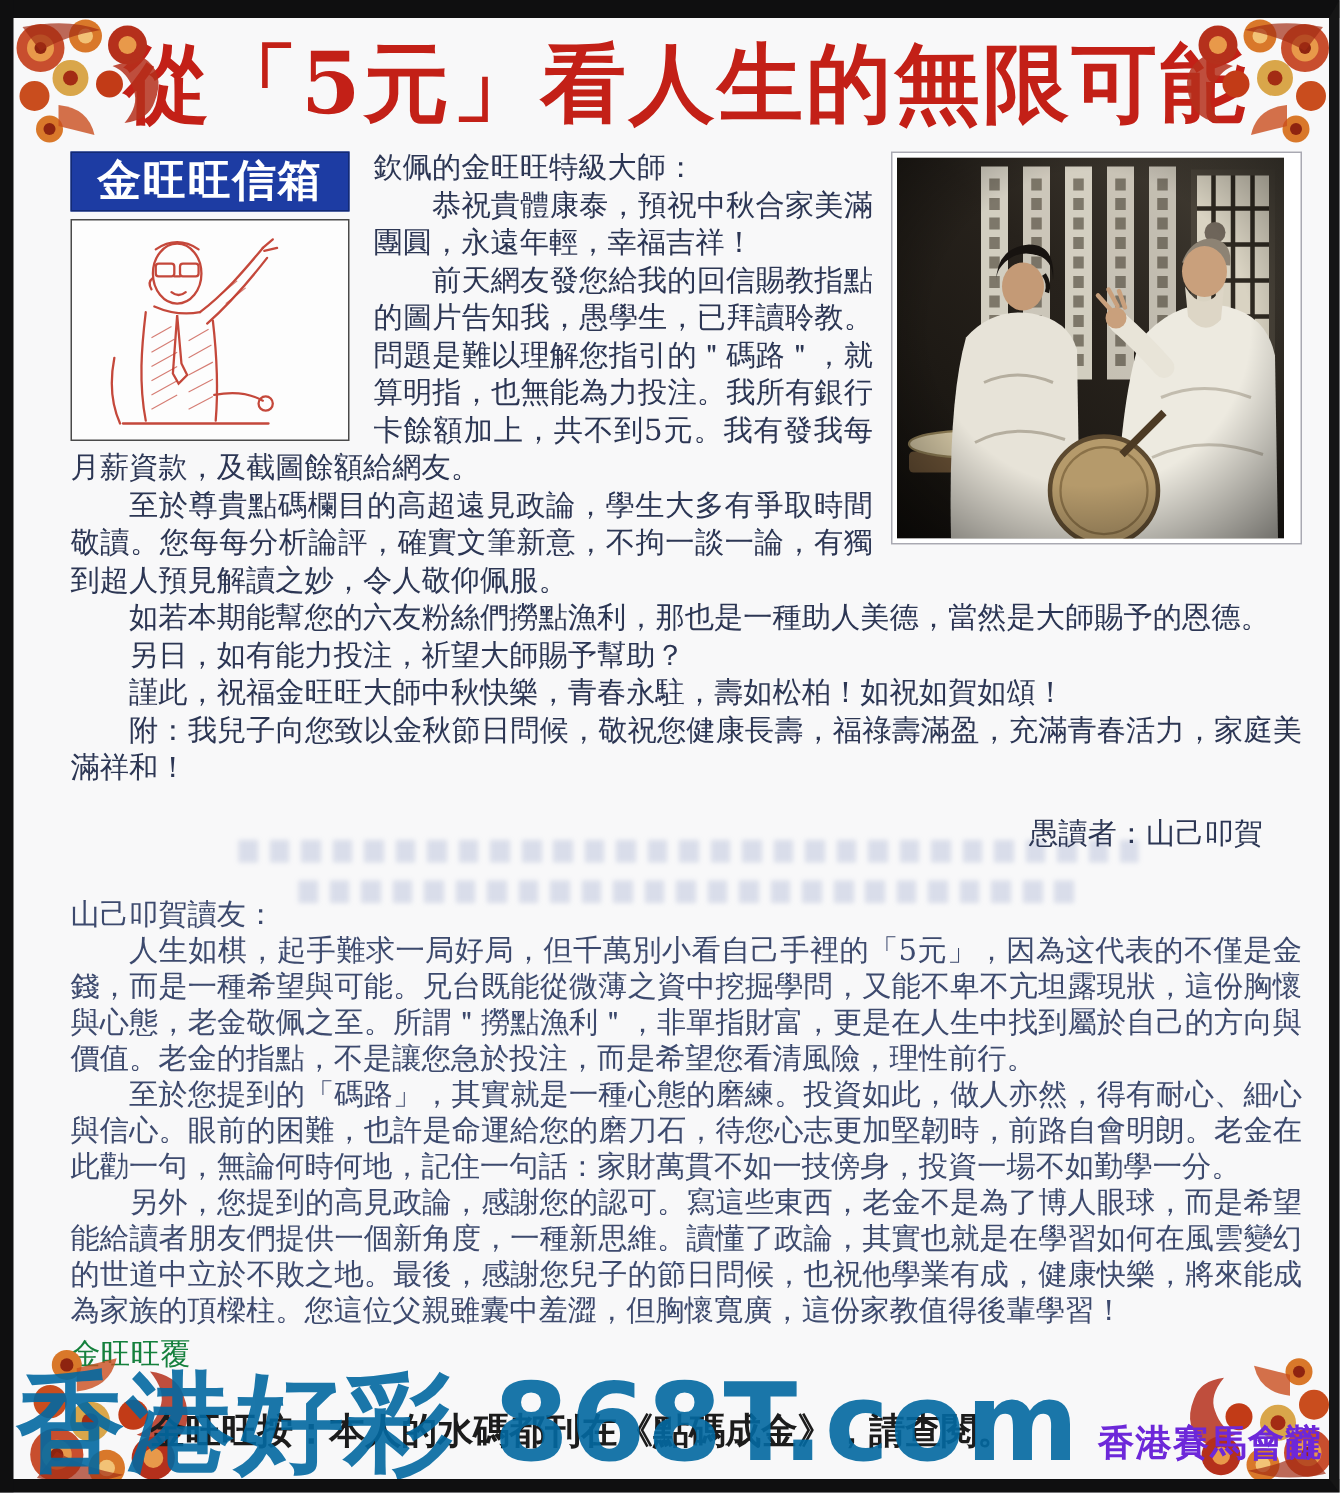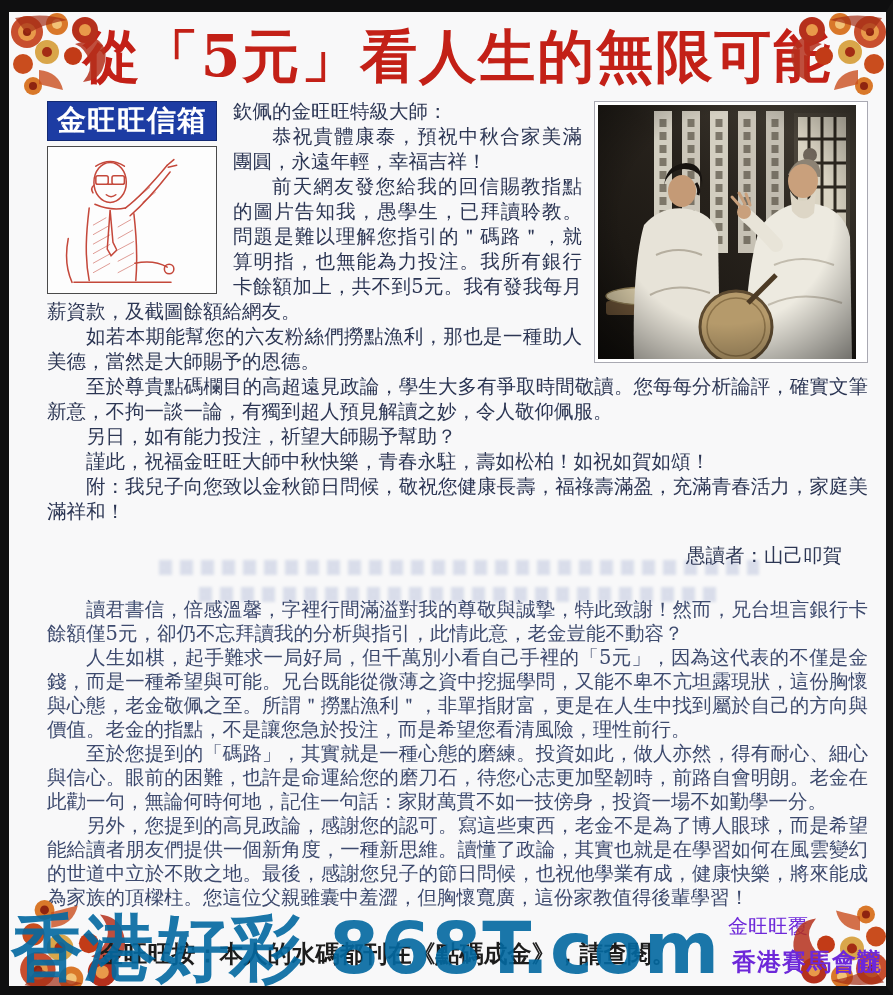--- a/index.html
+++ b/index.html
@@ -23,21 +23,21 @@
     color:#c32017; letter-spacing:2px;
     font-family:"DejaVu Serif","Liberation Serif",serif;
   }
   .content{
     position:relative;
     padding:2px 18px 0 18px;
     font-size:19.5px; line-height:25px;
     color:#2c3654; text-align:justify;
     z-index:2;
   }
-  .sidebar{ float:left; width:170px; margin:2px 16px 4px 0; }
+  .sidebar{ float:left; width:186px; margin:2px 16px 4px 0; }
   .badge{
     background:#1d3ca3; color:#ffffff;
     font-family:"DejaVu Sans","Liberation Sans",sans-serif;
     font-weight:900; font-size:29px; letter-spacing:1px;
     text-align:center; padding:6px 0 7px 0;
     border:1px solid #132a74;
   }
   .sketch-box{
     margin-top:5px; height:146px;
     border:1.5px solid #4a4a4a; background:#fdfdfd;
@@ -49,22 +49,22 @@
     border:1px solid #a9a9b2;
   }
   .photo-frame svg{display:block;}
   p{margin:0;}
   .para{text-indent:2em;}
   .salutation{text-indent:0;}
   .signoff{ text-align:right; padding-right:26px; margin:19px 0 30px 0; }
   .reply{ color:#3d4a6e; line-height:24px; }
   .reply-salutation{ text-indent:0; margin-top:2px; }
   .reply-signoff{
-    text-align:right; padding-right:60px; margin-top:4px;
-    color:#6d28d9; font-size:20px;
+    text-align:left; padding-right:60px; margin-top:4px;
+    color:#15803d; font-size:20px;
   }
   .postscript{
     position:absolute; left:0; right:120px; bottom:16px;
     text-align:center; font-size:24px; font-weight:600;
     color:#1c1c1c; z-index:6;
   }
   .watermark{
     position:absolute; left:2px; bottom:2px;
     font-family:"DejaVu Sans","Liberation Sans",sans-serif;
     font-weight:900; font-size:72px; letter-spacing:1px;
@@ -302,28 +302,28 @@
         <circle cx="138" cy="222" r="36" fill="#b59a6b" stroke="#5d4a30" stroke-width="3"></circle>
         <circle cx="138" cy="222" r="29" fill="none" stroke="#8a7148" stroke-width="1.5"></circle>
         <line x1="150" y1="198" x2="178" y2="170" stroke="#4c3a24" stroke-width="5"></line>
         <rect width="258" height="254" fill="url(#vig)"></rect>
       </svg>
     </div>
 
     <p class="salutation">欽佩的金旺旺特級大師：</p>
     <p class="para">恭祝貴體康泰，預祝中秋合家美滿團圓，永遠年輕，幸福吉祥！</p>
     <p class="para">前天網友發您給我的回信賜教指點的圖片告知我，愚學生，已拜讀聆教。問題是難以理解您指引的＂碼路＂，就算明指，也無能為力投注。我所有銀行卡餘額加上，共不到5元。我有發我每月薪資款，及截圖餘額給網友。</p>
+    <p class="para">至於尊貴點碼欄目的高超遠見政論，學生大多有爭取時間敬讀。您每每分析論評，確實文筆新意，不拘一談一論，有獨到超人預見解讀之妙，令人敬仰佩服。</p>
     <p class="para">如若本期能幫您的六友粉絲們撈點漁利，那也是一種助人美德，當然是大師賜予的恩德。</p>
-    <p class="para">至於尊貴點碼欄目的高超遠見政論，學生大多有爭取時間敬讀。您每每分析論評，確實文筆新意，不拘一談一論，有獨到超人預見解讀之妙，令人敬仰佩服。</p>
     <p class="para">另日，如有能力投注，祈望大師賜予幫助？</p>
     <p class="para">謹此，祝福金旺旺大師中秋快樂，青春永駐，壽如松柏！如祝如賀如頌！</p>
     <p class="para">附：我兒子向您致以金秋節日問候，敬祝您健康長壽，福祿壽滿盈，充滿青春活力，家庭美滿祥和！</p>
     <p class="signoff">愚讀者：山己叩賀</p>
 
-    <p class="reply para">讀君書信，倍感溫馨，字裡行間滿溢對我的尊敬與誠摯，特此致謝！然而，兄台坦言銀行卡餘額僅5元，卻仍不忘拜讀我的分析與指引，此情此意，老金豈能不動容？</p>
+    <p class="reply reply-salutation">山己叩賀讀友：</p>
     <p class="reply para">人生如棋，起手難求一局好局，但千萬別小看自己手裡的「5元」，因為这代表的不僅是金錢，而是一種希望與可能。兄台既能從微薄之資中挖掘學問，又能不卑不亢坦露現狀，這份胸懷與心態，老金敬佩之至。所謂＂撈點漁利＂，非單指財富，更是在人生中找到屬於自己的方向與價值。老金的指點，不是讓您急於投注，而是希望您看清風險，理性前行。</p>
     <p class="reply para">至於您提到的「碼路」，其實就是一種心態的磨練。投資如此，做人亦然，得有耐心、細心與信心。眼前的困難，也許是命運給您的磨刀石，待您心志更加堅韌時，前路自會明朗。老金在此勸一句，無論何時何地，記住一句話：家財萬貫不如一技傍身，投資一場不如勤學一分。</p>
     <p class="reply para">另外，您提到的高見政論，感謝您的認可。寫這些東西，老金不是為了博人眼球，而是希望能給讀者朋友們提供一個新角度，一種新思維。讀懂了政論，其實也就是在學習如何在風雲變幻的世道中立於不敗之地。最後，感謝您兒子的節日問候，也祝他學業有成，健康快樂，將來能成為家族的頂樑柱。您這位父親雖囊中羞澀，但胸懷寬廣，這份家教值得後輩學習！</p>
     <p class="reply-signoff">金旺旺覆</p>
   </div>
 
   <div class="postscript">金旺旺按：本人的水碼都刊在《點碼成金》，請查閱。</div>
 
   <div class="watermark">香港好彩 868T.com</div>
 

